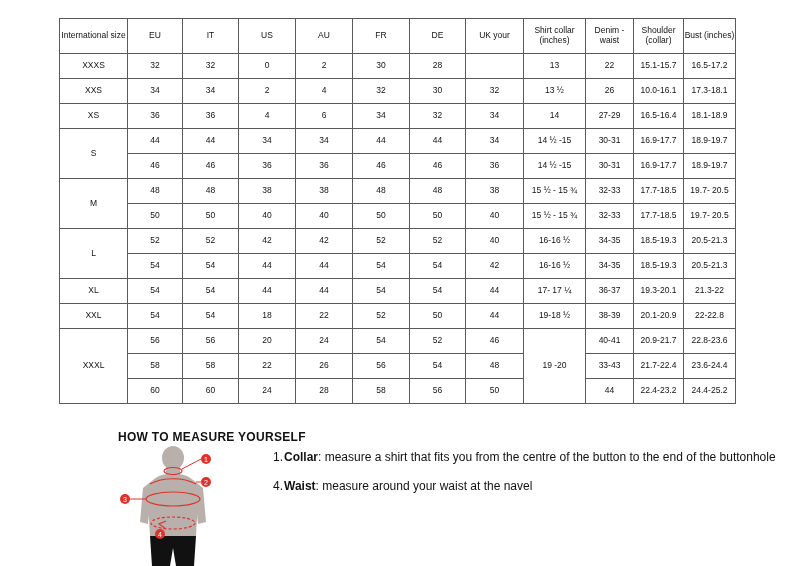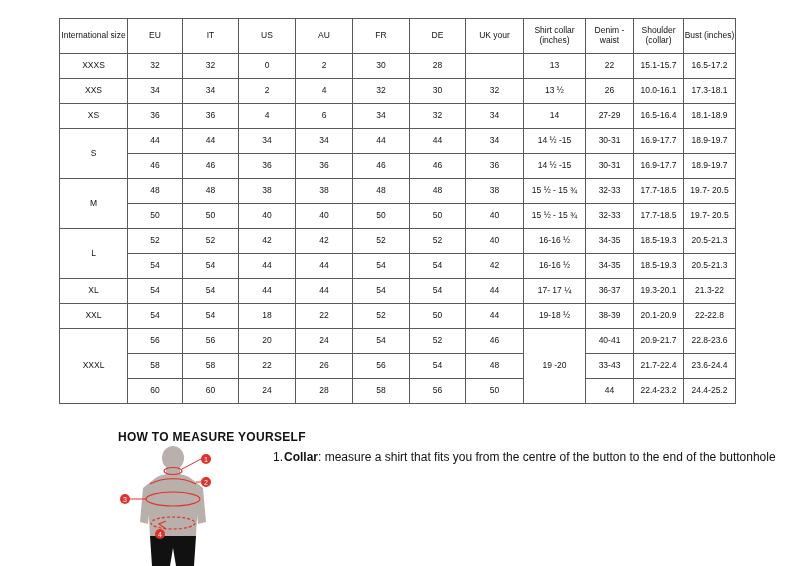--- a/index.html
+++ b/index.html
@@ -367,17 +367,18 @@
           <circle cx="42" cy="90" r="5" fill="#e0322b"></circle>
           <text x="42" y="93" text-anchor="middle" font-size="7" fill="#ffffff" font-family="Liberation Sans, sans-serif">4</text>
 
           <line x1="64" y1="25" x2="83" y2="15" stroke="#e0322b" stroke-width="1"></line>
           <line x1="78" y1="38" x2="83" y2="38" stroke="#e0322b" stroke-width="1"></line>
           <line x1="12" y1="55" x2="28" y2="55" stroke="#e0322b" stroke-width="1"></line>
         </svg>
       </div>
       <ul class="measure-list" id="measure-list">
           <li><span class="num-label">1.</span><b>Collar</b><span>: measure a shirt that fits you from the centre of the button to the end of the buttonhole</span></li>
+          <li><span class="num-label">4.</span><b>Waist</b><span>: measure around your waist at the navel</span></li>
         </ul>
     </div>
   </div>
 
 </div>
 
 </body></html>

